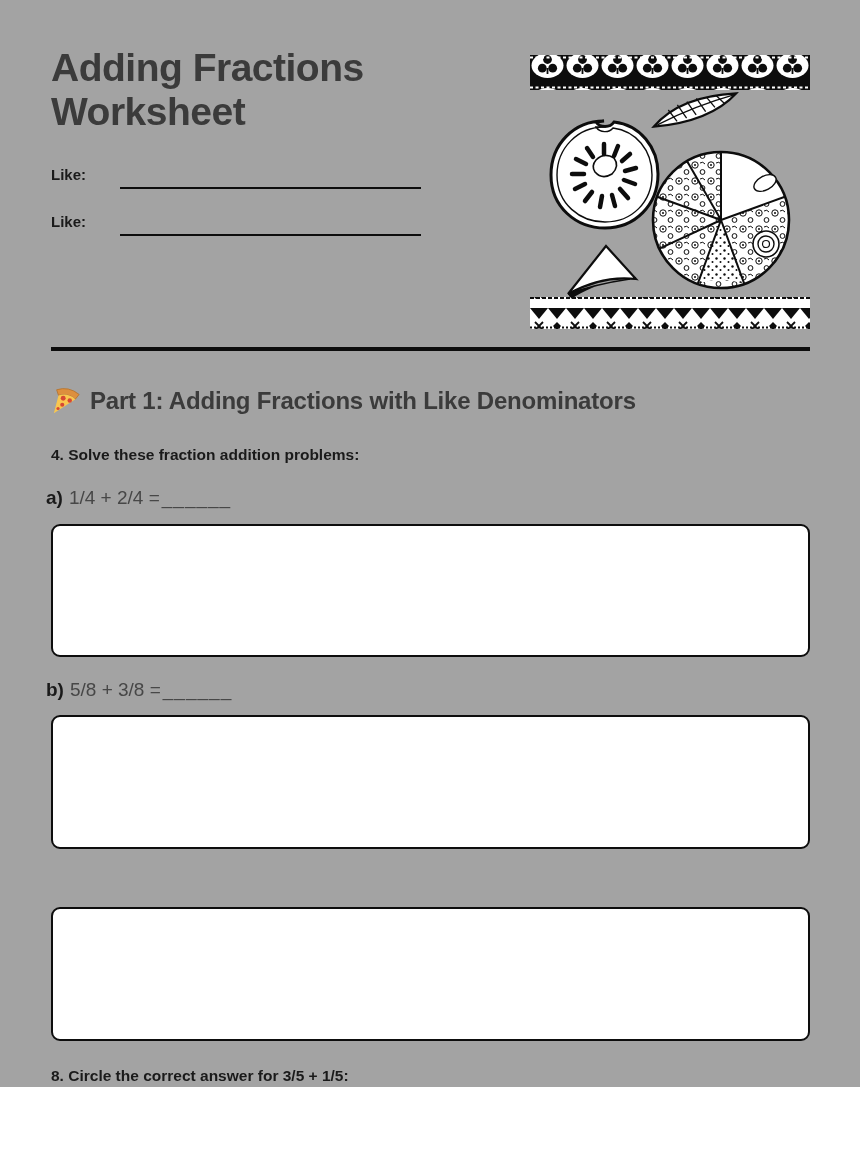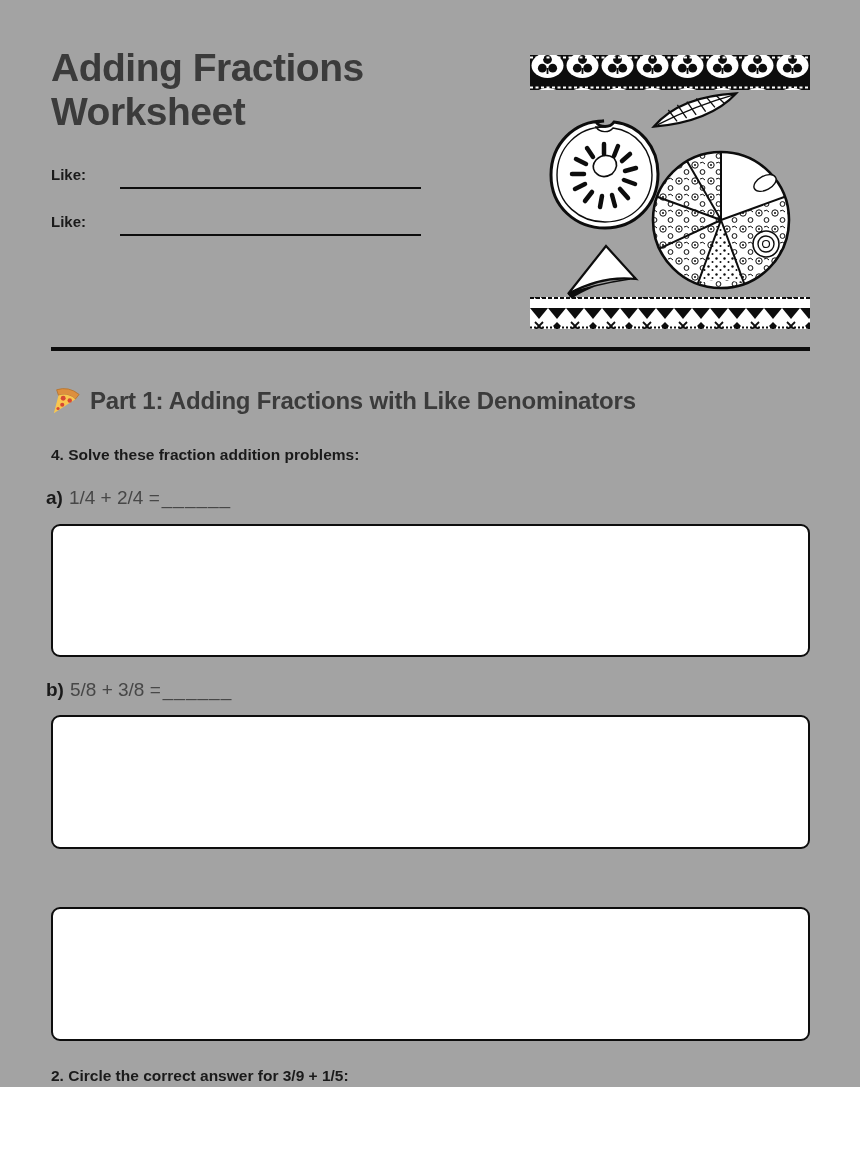--- a/index.html
+++ b/index.html
@@ -219,20 +219,20 @@
   </div>
   <div class="abs workbox a"></div>
 
   <div class="abs prob-line b">
     <span class="plabel">b)</span><span class="pexpr">5/8 + 3/8 =</span><span class="pblank">______</span>
   </div>
   <div class="abs workbox b"></div>
 
   <div class="abs workbox c"></div>
 
-  <div class="abs prompt q2">2. Circle the correct answer for 3/9 + 1/5:</div>
+  <div class="abs prompt q2">8. Circle the correct answer for 3/5 + 1/5:</div>
 
   <div class="abs option-row">
     <span class="radio"></span>
     <span class="option-label">4/10</span>
   </div>
 
 </div>
 
 </body></html>

